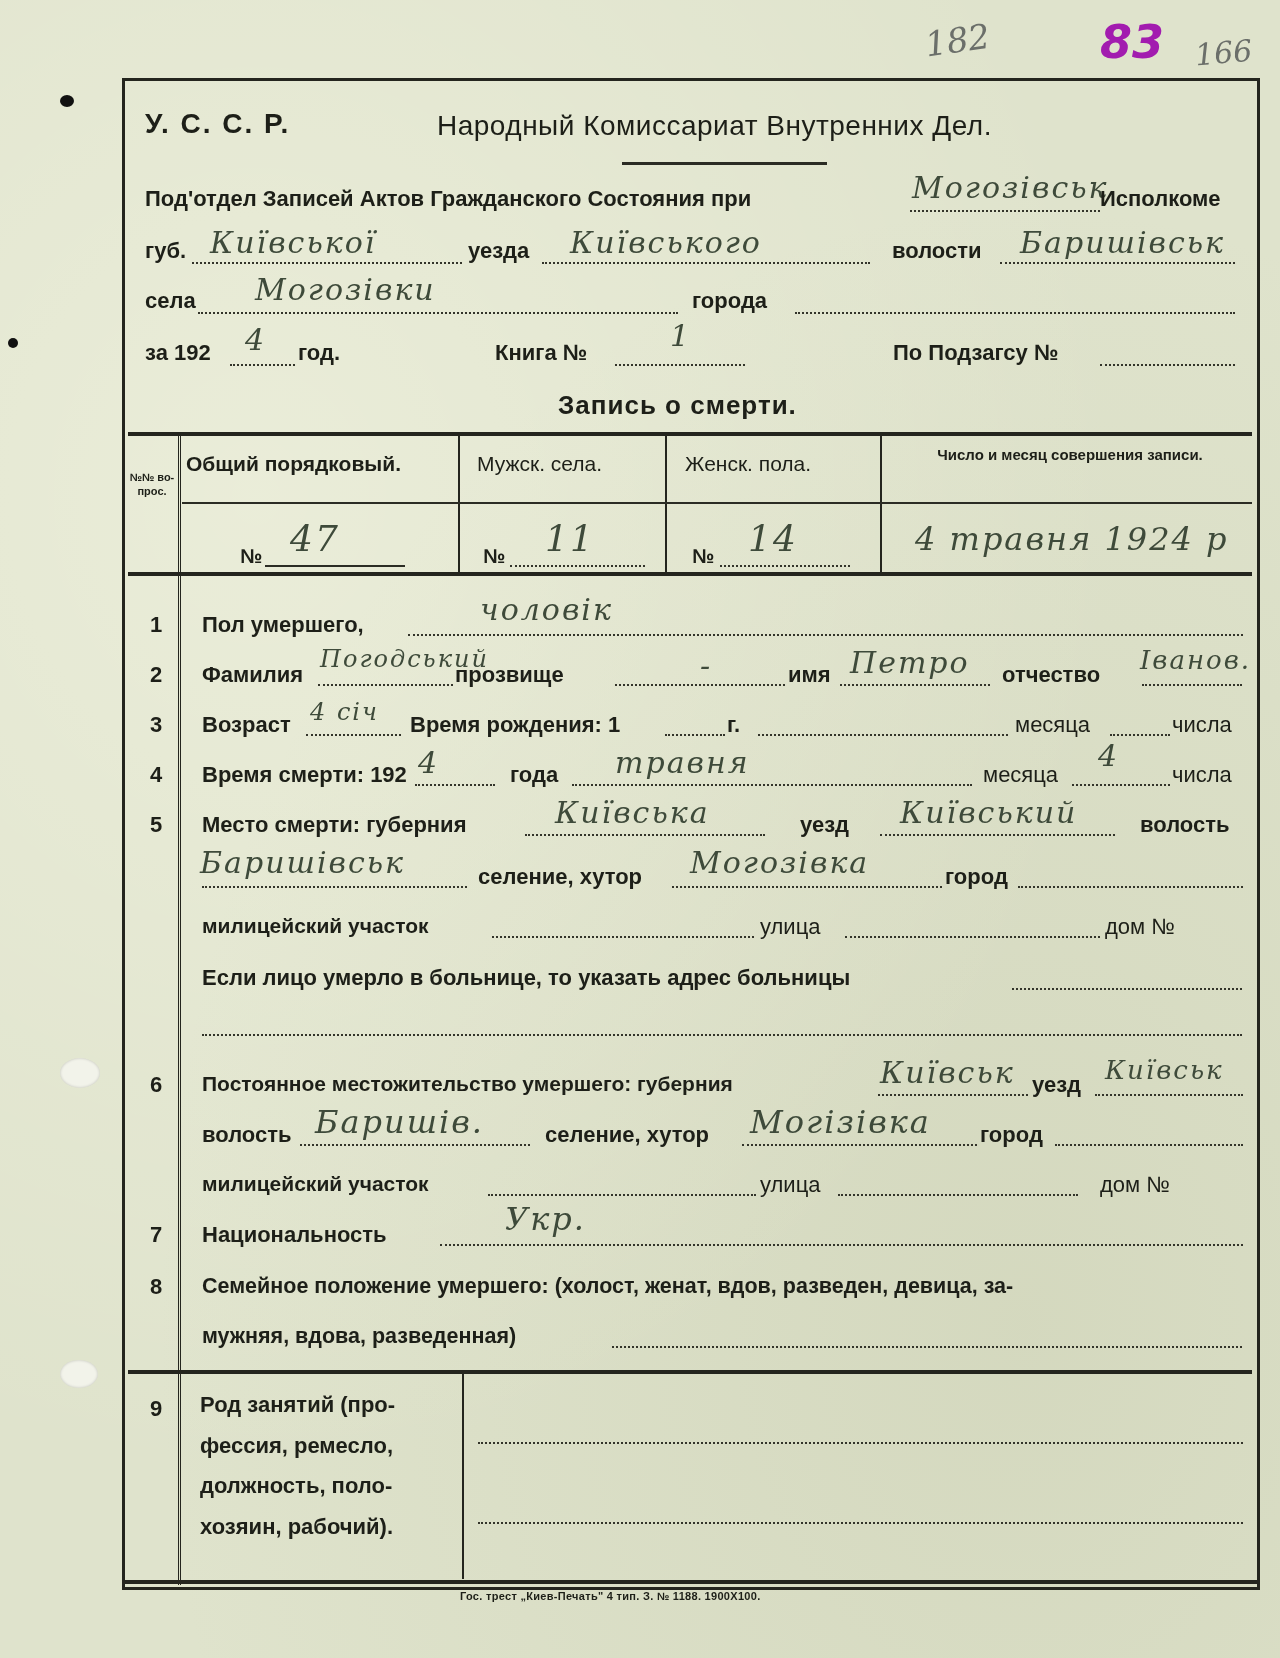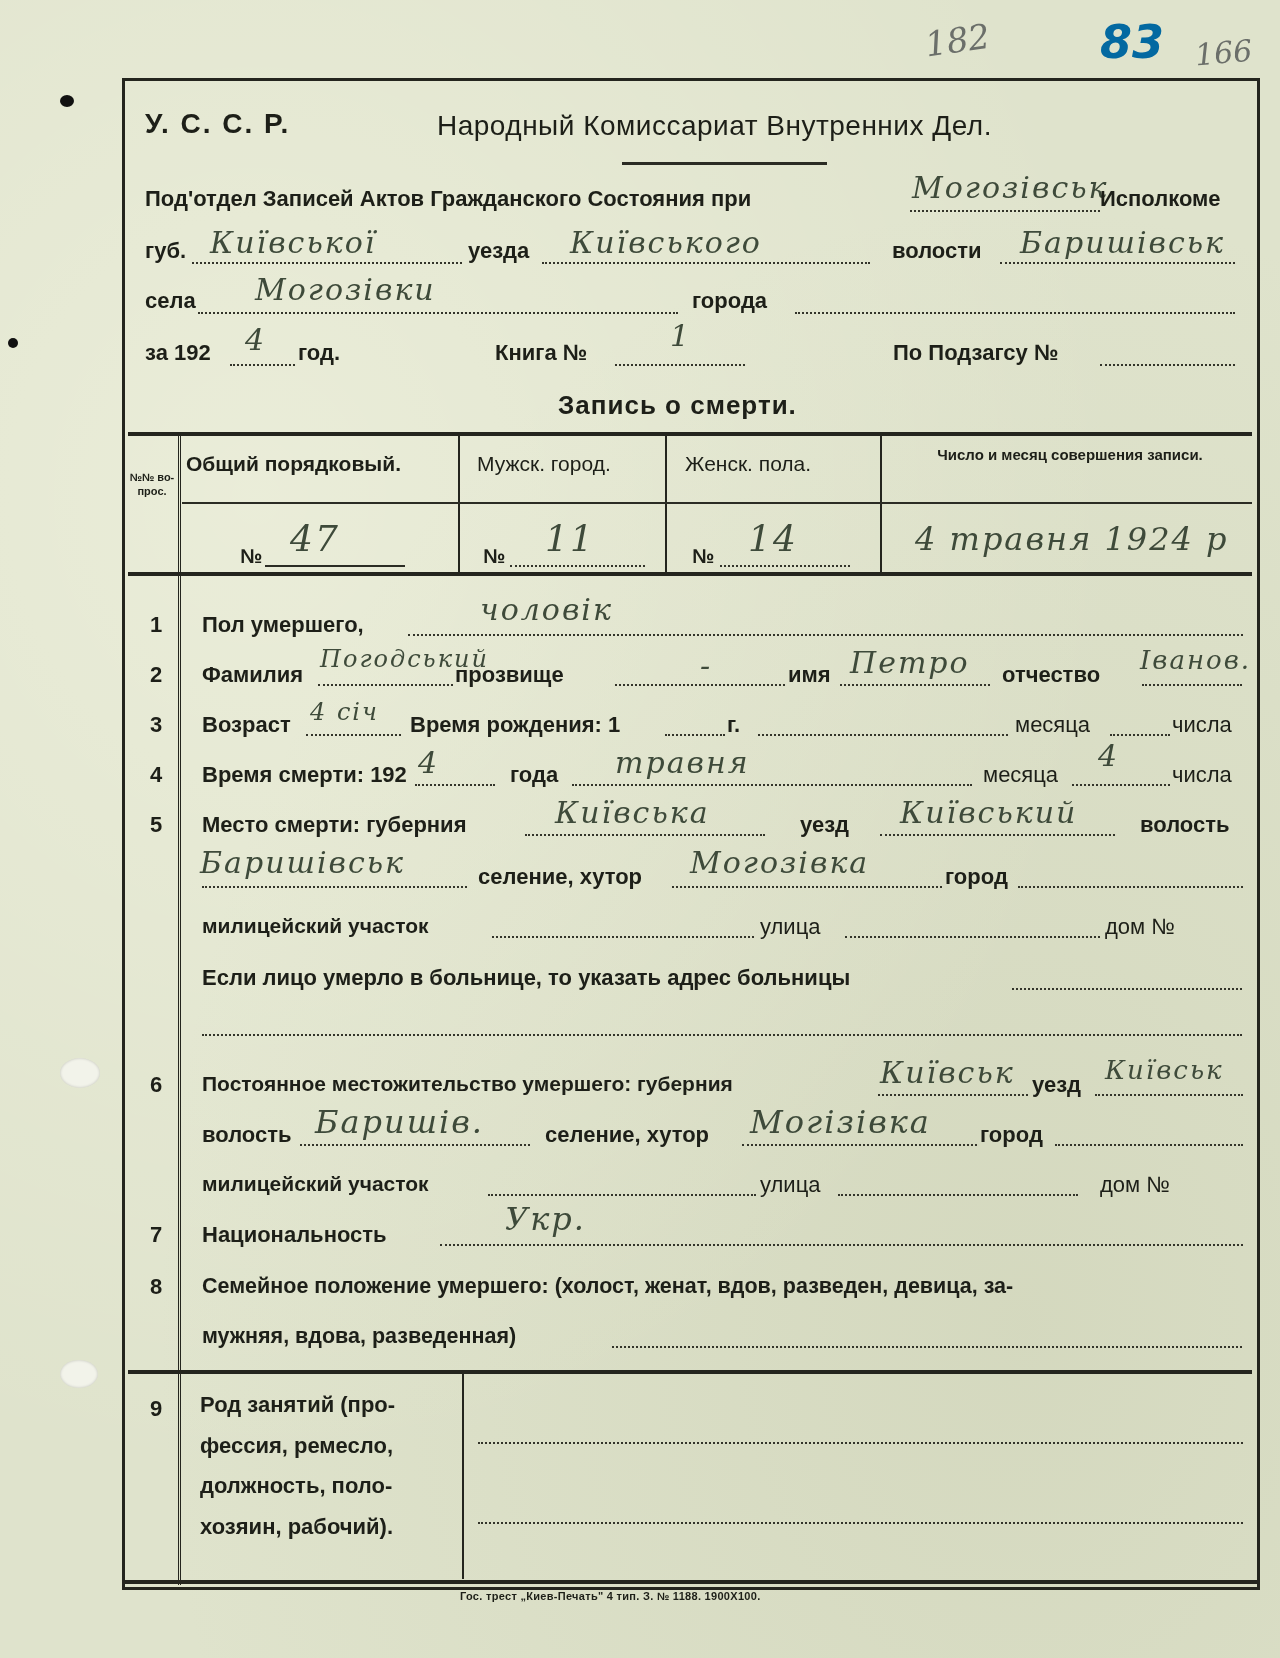--- a/index.html
+++ b/index.html
@@ -8,21 +8,21 @@
     background:#dfe3cc;
     background-image:
       radial-gradient(ellipse at 20% 30%, rgba(255,255,240,0.35), transparent 60%),
       radial-gradient(ellipse at 80% 80%, rgba(180,185,150,0.25), transparent 60%);
     font-family:"Liberation Sans", sans-serif;
     color:#1b1b16;
   }
   .abs { position:absolute; }
   .hand { font-family:"DejaVu Serif", serif; font-style:italic; color:#3e4a3a; font-size:30px; letter-spacing:2px; }
   .pencil { font-family:"DejaVu Serif", serif; font-style:italic; color:#6b6f6a; font-size:34px; }
-  .ink-purple { font-family:"DejaVu Sans", sans-serif; font-style:italic; color:#0369a1; font-size:46px; font-weight:bold; }
+  .ink-purple { font-family:"DejaVu Sans", sans-serif; font-style:italic; color:#a21caf; font-size:46px; font-weight:bold; }
   .print { font-family:"Liberation Sans", sans-serif; font-weight:bold; color:#1d1f18; }
   .label { font-size:22px; font-weight:bold; }
   .dots { border-bottom:2px dotted #33342a; height:0; position:absolute; }
   .solid { border-bottom:2px solid #2b2c24; height:0; position:absolute; }
   .frame { position:absolute; border:3px solid #24251e; }
   .hline { position:absolute; height:0; border-top:4px solid #24251e; }
   .vline { position:absolute; width:0; border-left:2px solid #24251e; }
   .vline2 { position:absolute; width:0; border-left:3px double #24251e; }
   .hole { position:absolute; border-radius:50%; background:#f2f3ea; box-shadow:0 0 3px rgba(0,0,0,0.2) inset; }
   .speck { position:absolute; background:#111; border-radius:50%; }
@@ -82,21 +82,21 @@
 <div class="hline" style="left:128px;top:432px;width:1124px;"></div>
 <div class="vline2" style="left:178px;top:435px;height:1150px;"></div>
 <div class="abs print" style="left:128px;top:470px;width:48px;font-size:11px;text-align:center;line-height:14px;">№№ во-прос.</div>
 
 <div class="vline" style="left:458px;top:435px;height:137px;"></div>
 <div class="vline" style="left:665px;top:435px;height:137px;"></div>
 <div class="vline" style="left:880px;top:435px;height:137px;"></div>
 <div class="solid" style="left:182px;top:502px;width:1070px;"></div>
 
 <div class="abs print" style="left:186px;top:452px;font-size:21px;">Общий порядковый.</div>
-<div class="abs print" style="left:477px;top:452px;font-size:21px;font-weight:normal;">Мужск. город.</div>
+<div class="abs print" style="left:477px;top:452px;font-size:21px;font-weight:normal;">Мужск. села.</div>
 <div class="abs print" style="left:685px;top:452px;font-size:21px;font-weight:normal;">Женск. пола.</div>
 <div class="abs print" style="left:905px;top:445px;width:330px;font-size:15px;text-align:center;line-height:20px;">Число и месяц совершения записи.</div>
 
 <div class="abs print label" style="left:240px;top:545px;font-size:20px;">№</div>
 <div class="solid" style="left:265px;top:565px;width:140px;"></div>
 <div class="abs hand" style="left:290px;top:518px;font-size:36px;">47</div>
 
 <div class="abs print label" style="left:483px;top:545px;font-size:20px;">№</div>
 <div class="dots" style="left:510px;top:565px;width:135px;"></div>
 <div class="abs hand" style="left:545px;top:518px;font-size:36px;">11</div>

